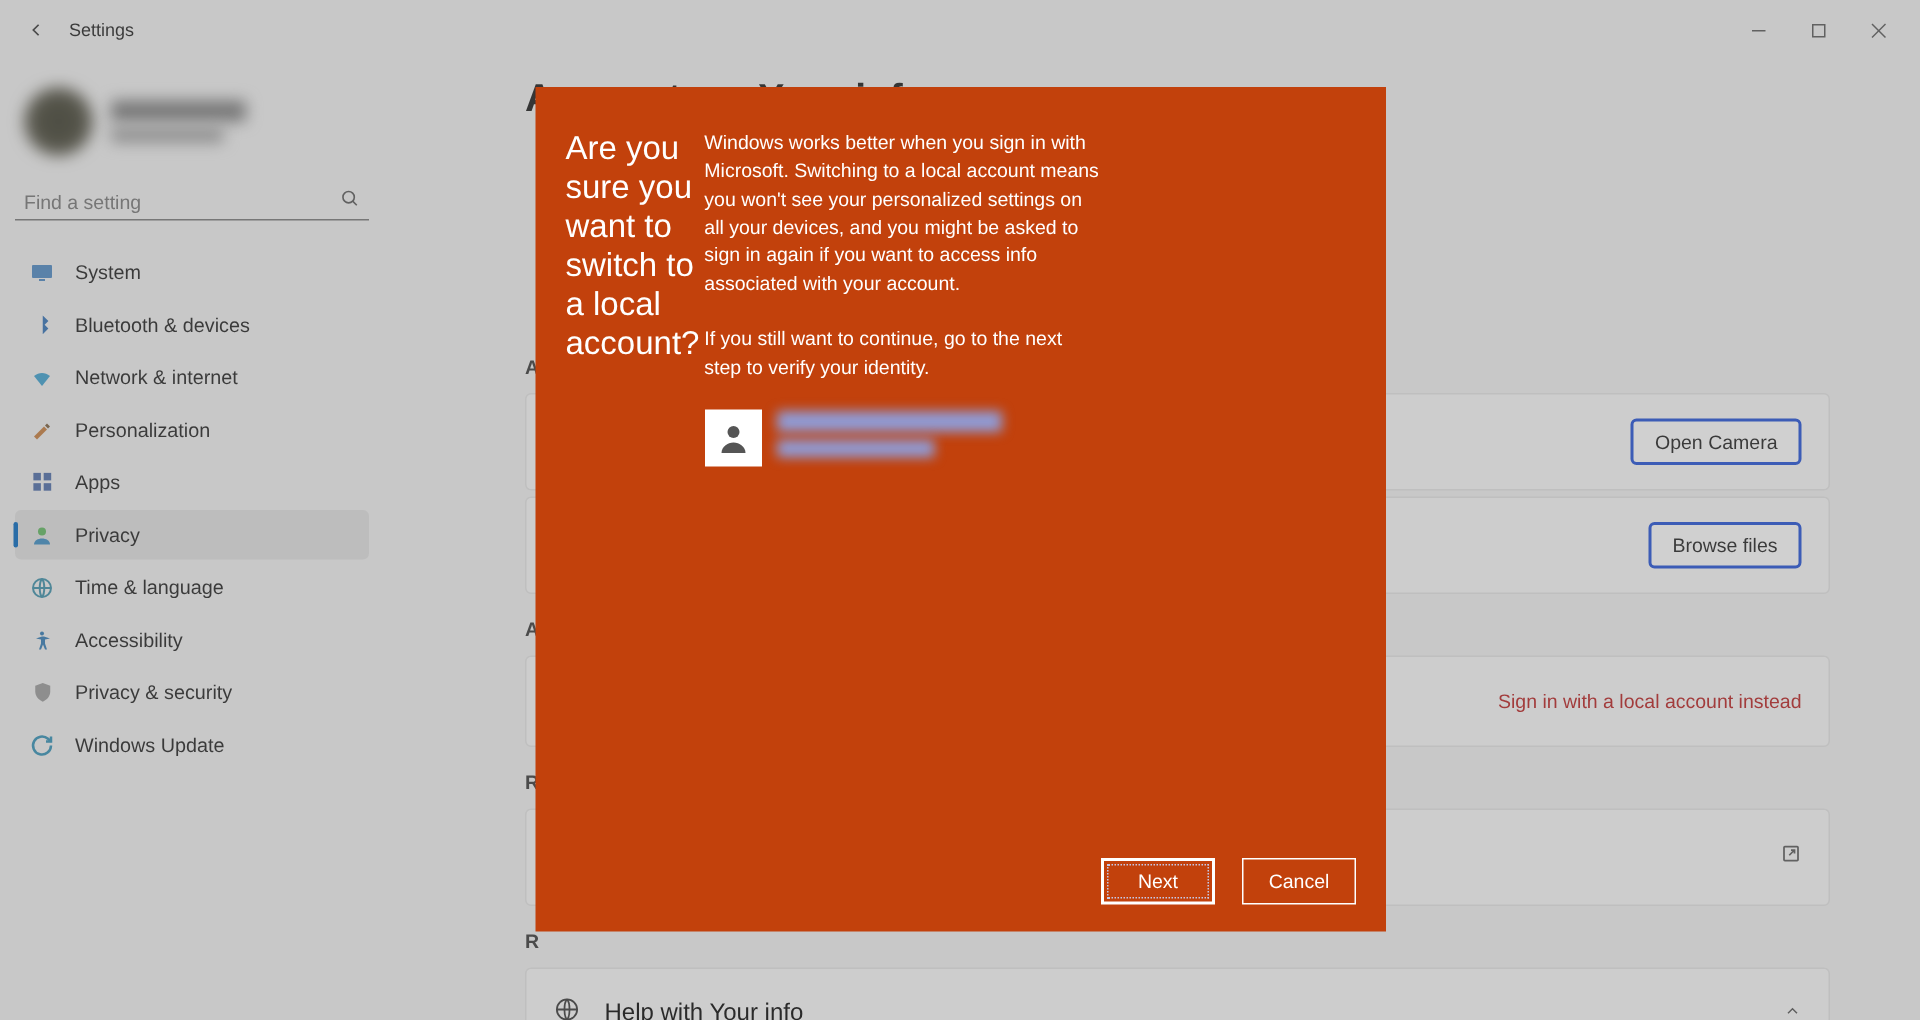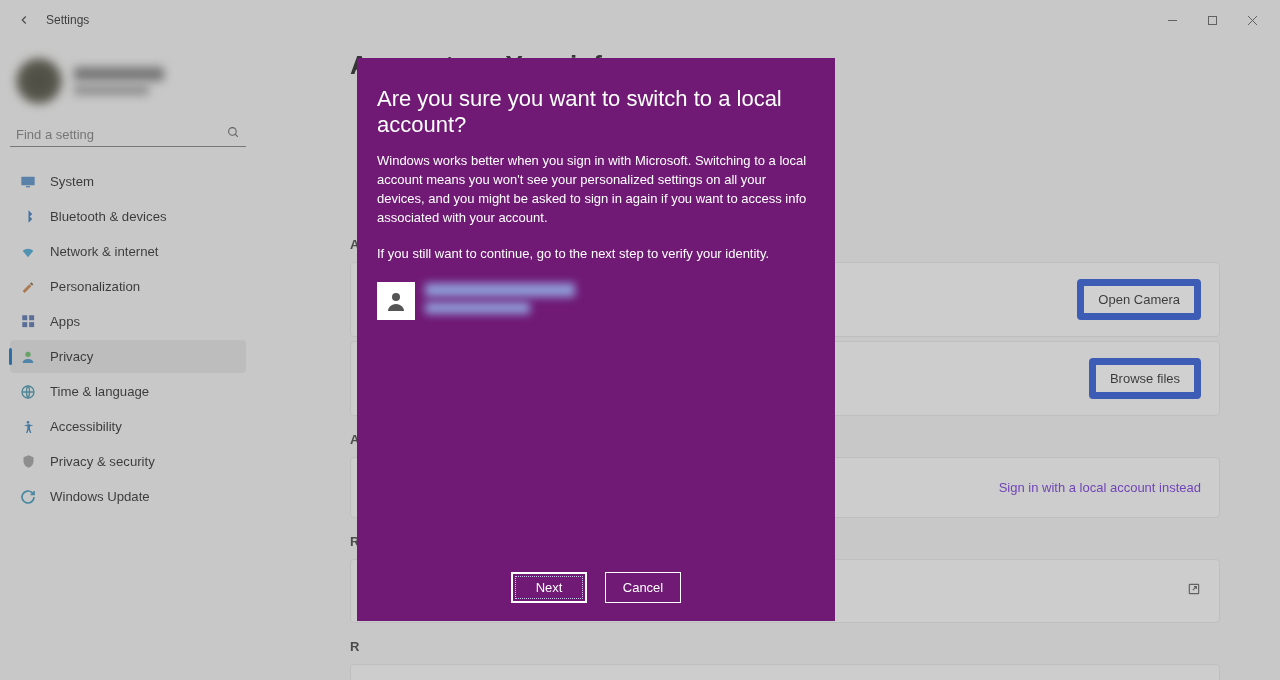--- a/index.html
+++ b/index.html
@@ -36,28 +36,28 @@
 .nav-item { display:flex; align-items:center; gap:14px; height:33px; padding: 0 10px; border-radius: 4px; font-size: 13.2px; color:#1a1a1a; position: relative; }
 .nav-item.selected { background:#e2e2e2; }
 .nav-item.selected::before { content:''; position:absolute; left:-1px; top:8px; bottom:8px; width:3px; background:#0067c0; border-radius:2px; }
 .nav-icon { width:16px; height:16px; display:flex; align-items:center; justify-content:center; }
 
 
 .main { flex:1; padding: 10px 60px 0 90px; }
 .page-heading { font-size: 26px; font-weight: 600; color:#111; margin-bottom: 30px; }
 .section-label { font-size: 13px; font-weight: 600; color:#333; margin: 16px 0 10px 0; }
 .card { background:#fbfbfb; border:1px solid #e5e5e5; border-radius:4px; padding: 16px 18px; margin-bottom:4px; display:flex; align-items:center; justify-content: space-between; }
-.card .btn { background:#fff; border:7px solid #1d4ed8; border-radius:4px; padding:6px 14px; font-size:13px; color:#1a1a1a; cursor:pointer; }
-.link-text { color:#6d28d9; font-size:13px; cursor:pointer; }
+.card .btn { background:#fff; border:2px solid #1d4ed8; border-radius:4px; padding:6px 14px; font-size:13px; color:#1a1a1a; cursor:pointer; }
+.link-text { color:#b91c1c; font-size:13px; cursor:pointer; }
 .help-card { background:#fbfbfb; border:1px solid #e5e5e5; border-radius:4px; padding: 18px 18px; display:flex; align-items:center; gap:16px; }
 .chevron { margin-left:auto; color:#555; font-size:13px; }
 .external-icon { margin-left:auto; color:#555; }
 
 
-.dialog { position:absolute; left:357px; top:58px; width:478px; height:563px; background:#701a75; z-index:10; color:#fff; padding: 28px 20px 18px 20px; display:flex; flex-direction:column; }
+.dialog { position:absolute; left:357px; top:58px; width:567px; height:563px; background:#c2410c; z-index:10; color:#fff; padding: 28px 20px 18px 20px; display:flex; flex-direction:row; }
 .dialog-title { font-size: 22px; font-weight: 400; margin-bottom: 14px; }
 .dialog-body { font-size: 13px; line-height: 1.45; }
 .dialog-body p { margin-bottom: 18px; }
 .acct-row { display:flex; align-items:flex-start; gap:10px; margin-top: 16px; }
 .acct-ava { width:38px; height:38px; background:#fff; display:flex; align-items:center; justify-content:center; }
 .acct-ava svg { width:24px; height:24px; }
 .acct-lines { display:flex; flex-direction:column; gap:5px; margin-top:1px;}
 .acct-blur1 { width: 150px; height: 14px; background:#8f9bd6; filter: blur(4px); border-radius:2px;}
 .acct-blur2 { width: 105px; height: 12px; background:#8f9bd6; filter: blur(4px); border-radius:2px;}
 .dialog-buttons { margin-top:auto; display:flex; justify-content:center; gap:18px; }

